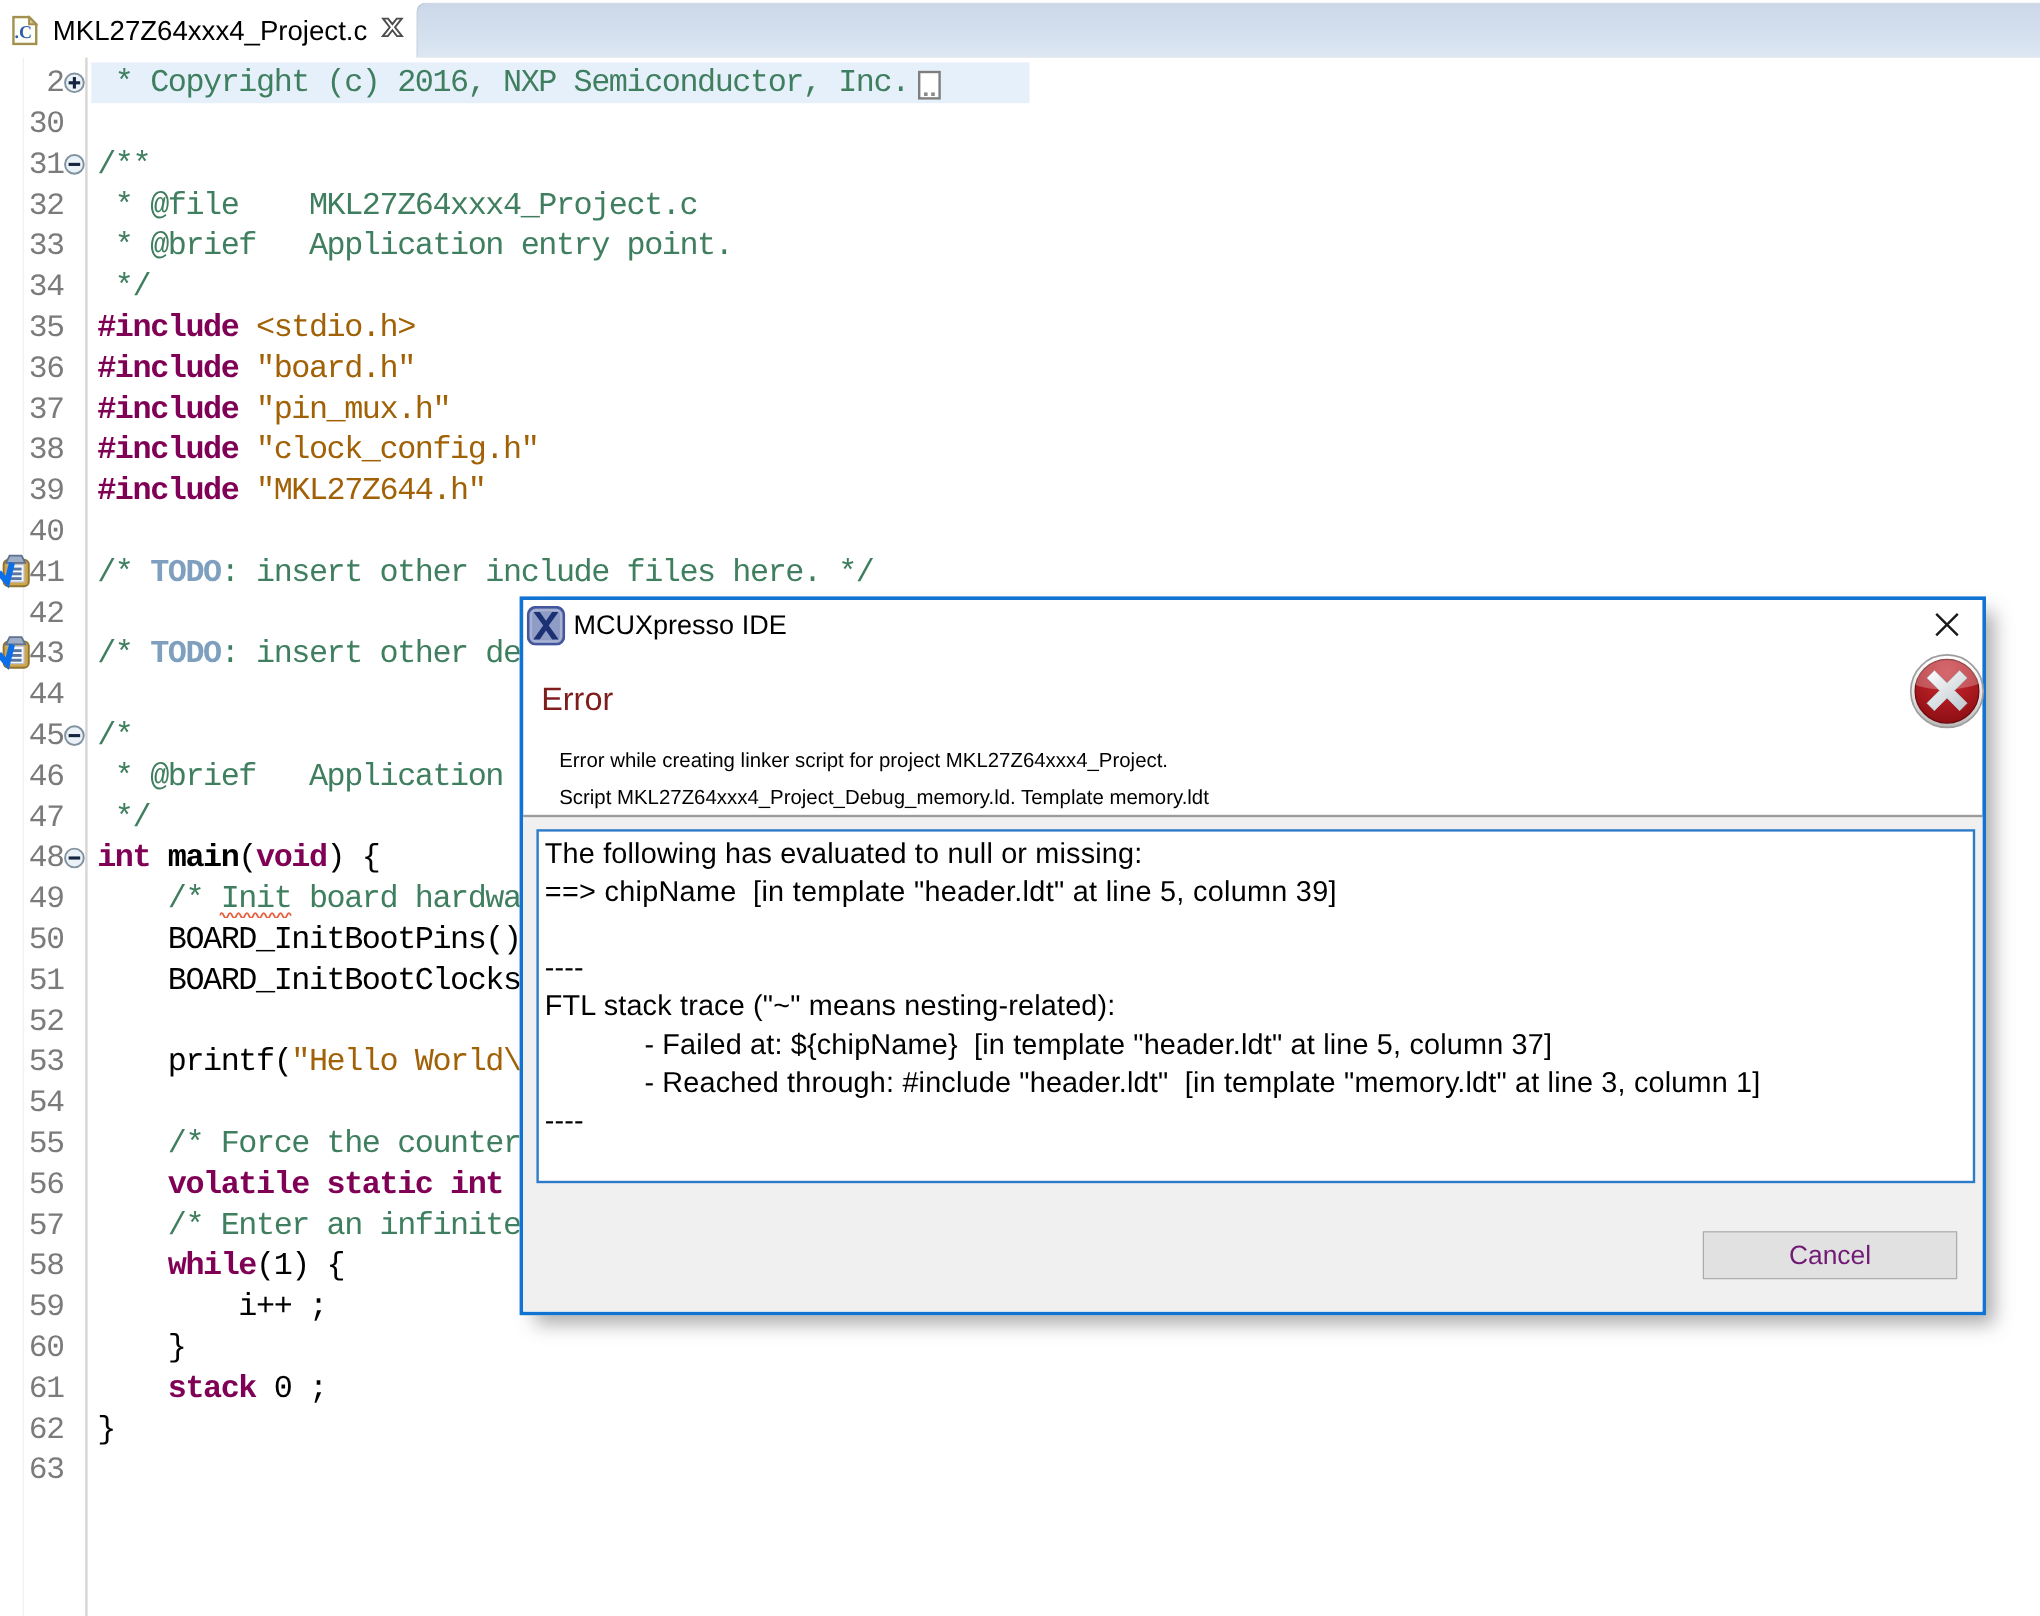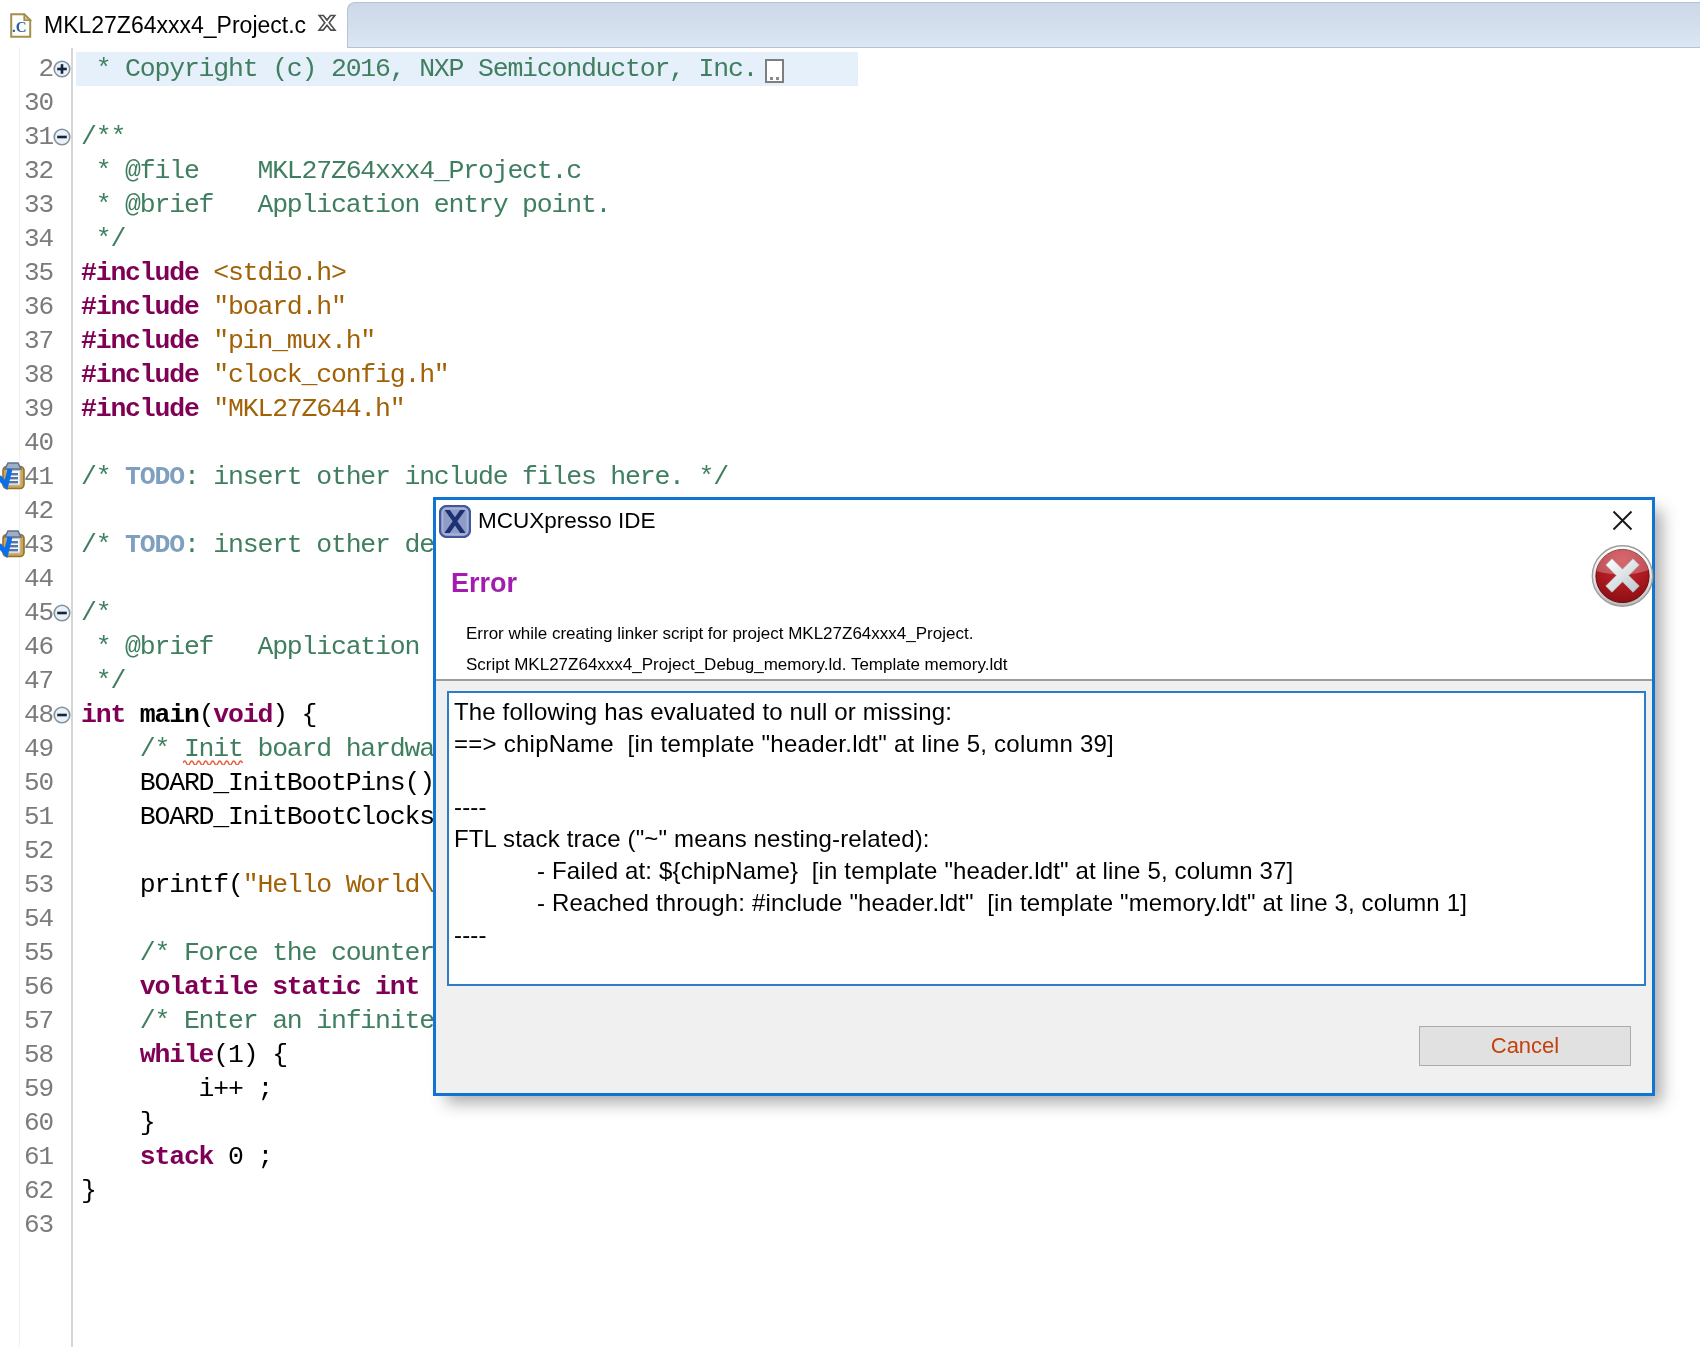--- a/index.html
+++ b/index.html
@@ -21,29 +21,29 @@
 .kw{color:#7f0055;font-weight:bold;}
 .str{color:#a16207;}
 .todo{color:#7f9fbf;font-weight:bold;}
 .bb{font-weight:bold;}
 
 #foldbox{position:absolute;left:765px;top:59px;width:19px;height:24px;border:2px solid #7e7e7e;background:#fff;}
 
 #dlg{position:absolute;left:433px;top:497px;width:1222px;height:599px;background:#fff;
   border:3px solid #1173d2;z-index:10;box-shadow:10px 10px 15px -3px rgba(70,70,70,0.45);}
 #dlgtitle{left:478px;top:508px;font-size:22.5px;color:#000;z-index:20;}
-#dlgerror{left:451px;top:568px;font-size:27px;font-weight:bold;color:#a21caf;z-index:20;}
+#dlgerror{left:451px;top:568px;font-size:27px;font-weight:normal;color:#7f1d1d;z-index:20;}
 #dlgmsg{left:466px;top:618px;font-size:17px;line-height:31px;color:#000;z-index:20;}
 #dlgsep{left:436px;top:679px;width:1216px;height:2px;background:#9c9c9c;z-index:20;}
 #dlgfoot{left:436px;top:681px;width:1216px;height:412px;background:#f0f0f0;z-index:15;}
 #dlgbox{left:447px;top:691px;width:1199px;height:295px;background:#fff;border:2px solid #2e7bc7;z-index:20;padding:3px 12px 0 5px;}
 .dl{font-size:24px;line-height:31.8px;color:#000;white-space:nowrap;letter-spacing:0.15px;}
 .dl.ind{padding-left:83px;}
 #dlgcancel{left:1419px;top:1026px;width:212px;height:40px;background:#e1e1e1;border:1px solid #acacac;
-  z-index:20;font-size:22px;color:#c2410c;text-align:center;line-height:38px;}
+  z-index:20;font-size:22px;color:#701a75;text-align:center;line-height:38px;}
 </style>
 </head>
 <body>
 
 <div id="tabbar">
   <div id="tabrest"></div>
   <svg class="abs" style="left:9px;top:13px" width="23" height="25" viewBox="0 0 23 25">
     <path d="M2.2,1.2 h13 l6,6 v16.5 h-19 z" fill="#fefef8" stroke="#a3904f" stroke-width="2"></path>
     <path d="M15.2,1.2 l6,6 h-6 z" fill="#d9c893" stroke="#a3904f" stroke-width="1.6"></path>
     <text x="3" y="19" font-family="Liberation Serif,serif" font-weight="bold" font-size="15" fill="#2c5cae">.C</text>

